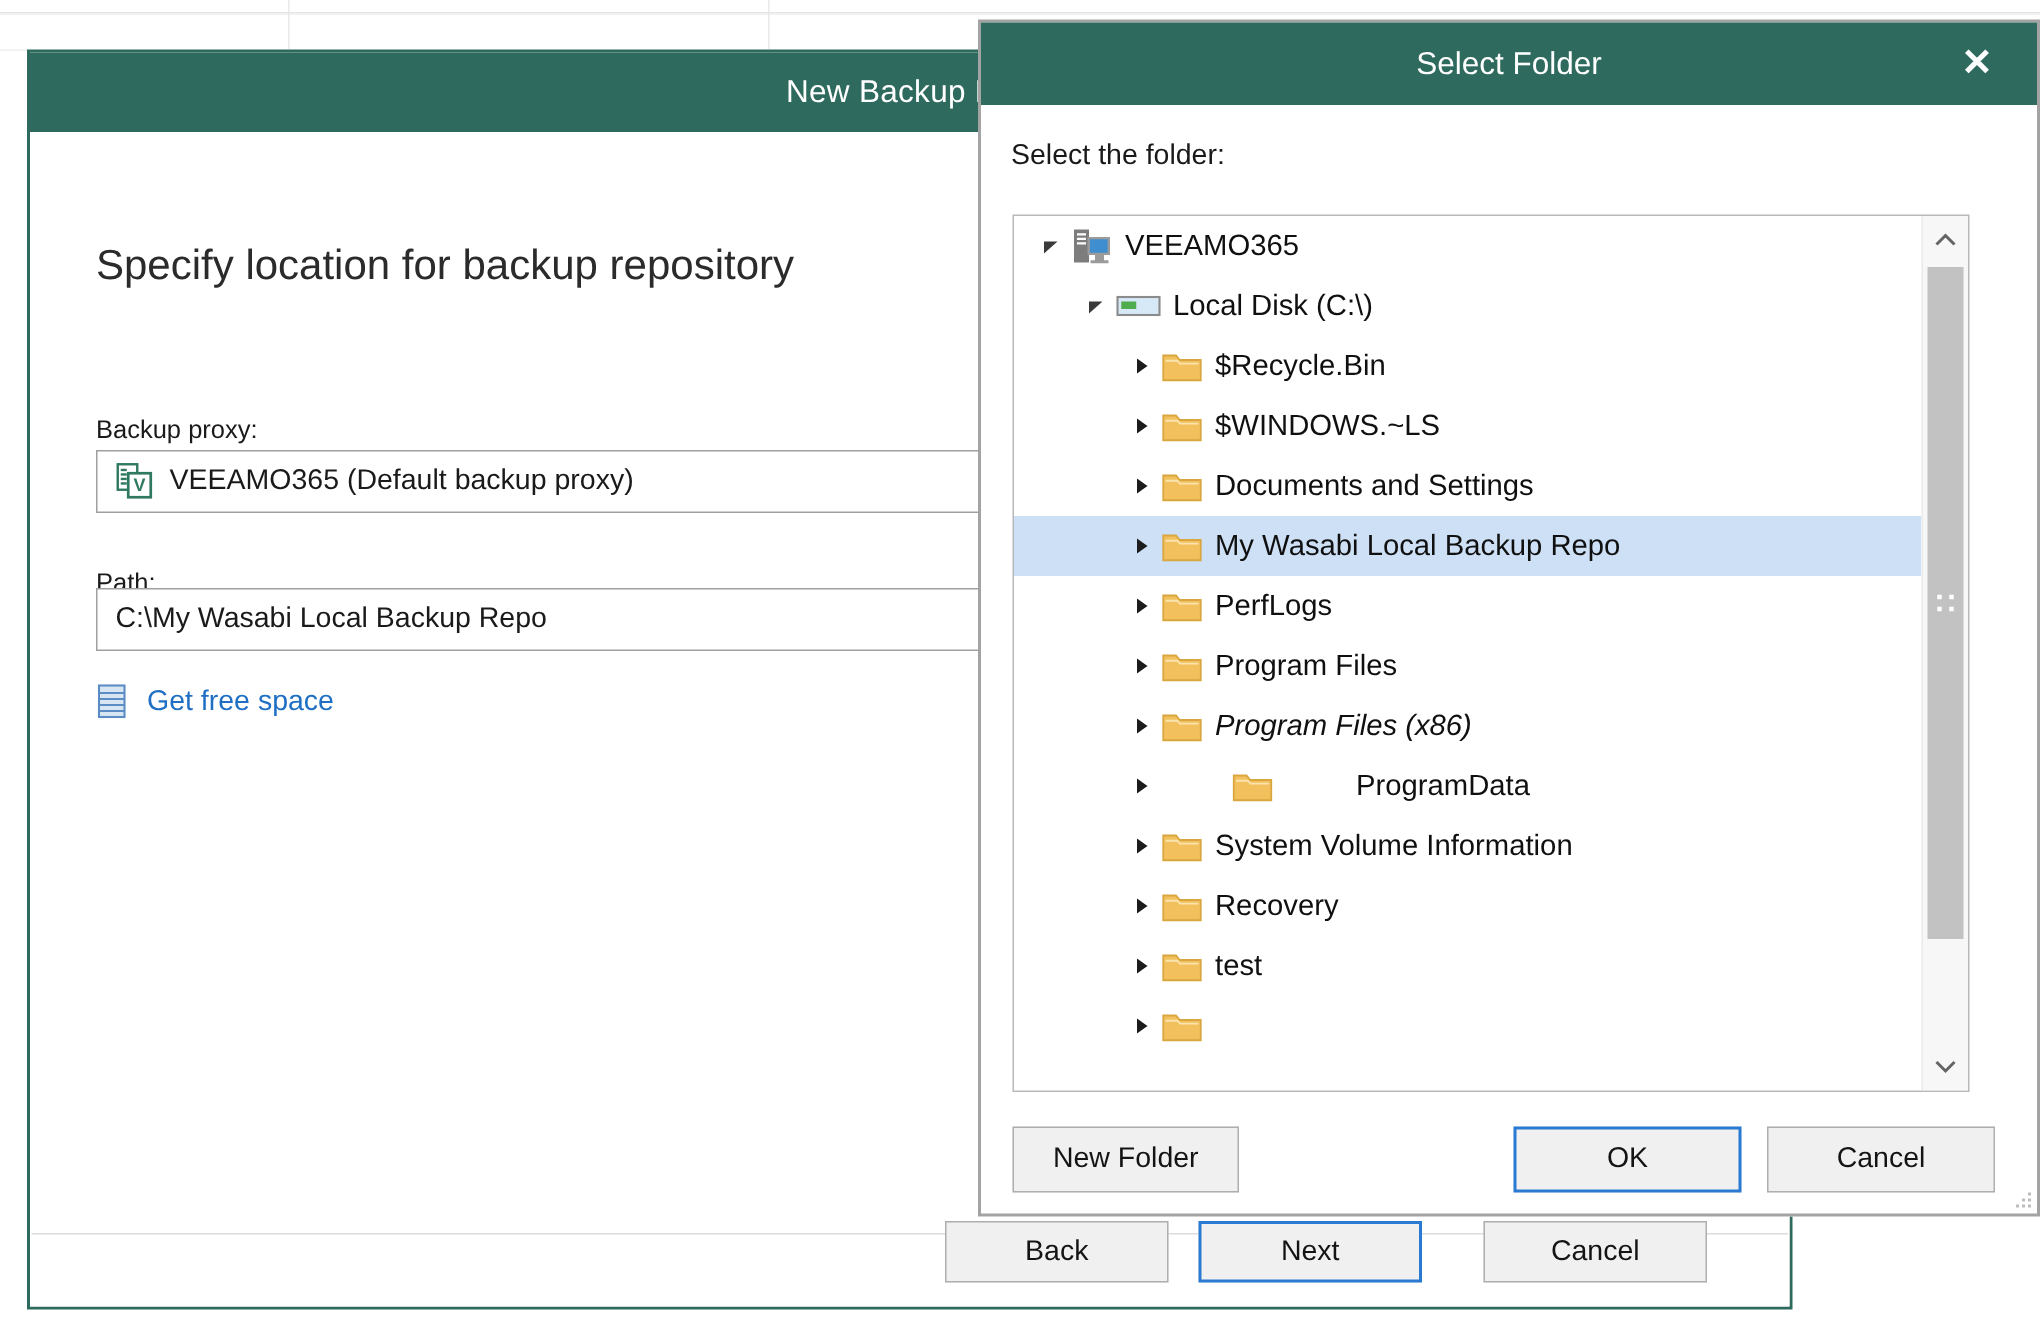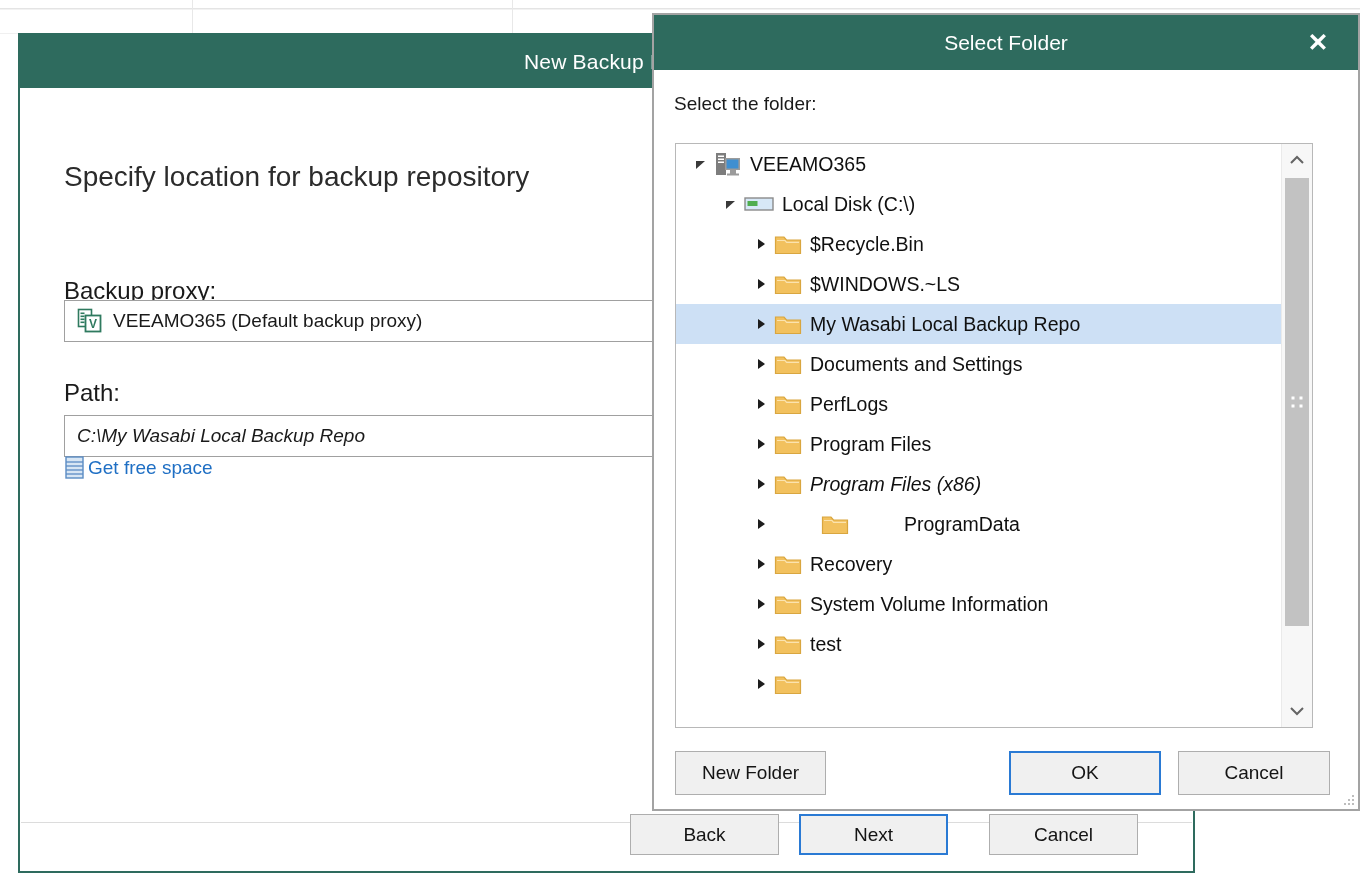--- a/index.html
+++ b/index.html
@@ -71,52 +71,52 @@
     left: 44px;
     top: 73px;
     font-size: 28px;
     color: #2b2b2b;
     white-space: nowrap;
     text-align: center;
   }
 
   .field-label {
     position: absolute;
-    font-size: 24px;
+    font-size: 17px;
     color: #1a1a1a;
     white-space: nowrap;
   }
   .textbox {
     position: absolute;
     box-sizing: border-box;
     border: 1px solid #a0a0a0;
     background: #ffffff;
     display: flex;
     align-items: center;
     font-size: 19px;
     color: #1a1a1a;
     padding-left: 12px;
     overflow: hidden;
     white-space: nowrap;
   }
 
   #proxy-label  { left: 44px; top: 189px; }
   #proxy-box    { left: 44px; top: 212px; width: 1090px; height: 42px; }
   #path-label   { left: 44px; top: 291px; }
-  #path-box     { left: 44px; top: 327px; width: 1090px; height: 42px; font-style: italic; }
+  #path-box     { left: 44px; top: 304px; width: 1090px; height: 42px; }
 
   #proxy-icon { flex: 0 0 auto; margin-right: 10px; display: block; }
 
   #free-space-link {
     position: absolute;
     left: 44px;
     top: 367px;
     display: flex;
     align-items: center;
-    gap: 3px;
+    gap: 13px;
     font-size: 19px;
     color: #1f6fc4;
     cursor: pointer;
   }
 
   #wizard-sep {
     position: absolute;
     left: 1px;
     right: 1px;
     top: 734px;
@@ -425,44 +425,44 @@
             <svg width="14" height="14" viewBox="0 0 14 14">
               <path d="M4 2 L11 7 L4 12 Z" fill="#1c1c1c"></path>
             </svg>
           </span>
           <svg class="tree-icon" width="28" height="23" viewBox="0 0 28 23">
             <path d="M1.5 4 L10 4 L12.5 7 L26.5 7 L26.5 20.5 L1.5 20.5 Z" fill="#f2c15e" stroke="#d9a63f" stroke-width="1.2"></path>
             <path d="M3 7.5 L11 7.5 L12.6 9.4 L25 9.4" fill="none" stroke="#fbe3ae" stroke-width="1.2"></path>
           </svg>
           <span class="tree-label">$WINDOWS.~LS</span>
         </div>
+        <div class="tree-row" style="padding-left: 72px;">
+          <span class="tw">
+            <svg width="14" height="14" viewBox="0 0 14 14">
+              <path d="M4 2 L11 7 L4 12 Z" fill="#1c1c1c"></path>
+            </svg>
+          </span>
+          <svg class="tree-icon" width="28" height="23" viewBox="0 0 28 23">
+            <path d="M1.5 4 L10 4 L12.5 7 L26.5 7 L26.5 20.5 L1.5 20.5 Z" fill="#f2c15e" stroke="#d9a63f" stroke-width="1.2"></path>
+            <path d="M3 7.5 L11 7.5 L12.6 9.4 L25 9.4" fill="none" stroke="#fbe3ae" stroke-width="1.2"></path>
+          </svg>
+          <span class="tree-label">Documents and Settings</span>
+        </div>
         <div class="tree-row selected" style="padding-left: 72px;">
           <span class="tw">
             <svg width="14" height="14" viewBox="0 0 14 14">
               <path d="M4 2 L11 7 L4 12 Z" fill="#1c1c1c"></path>
             </svg>
           </span>
           <svg class="tree-icon" width="28" height="23" viewBox="0 0 28 23">
             <path d="M1.5 4 L10 4 L12.5 7 L26.5 7 L26.5 20.5 L1.5 20.5 Z" fill="#f2c15e" stroke="#d9a63f" stroke-width="1.2"></path>
             <path d="M3 7.5 L11 7.5 L12.6 9.4 L25 9.4" fill="none" stroke="#fbe3ae" stroke-width="1.2"></path>
           </svg>
           <span class="tree-label">My Wasabi Local Backup Repo</span>
         </div>
-        <div class="tree-row" style="padding-left: 72px;">
-          <span class="tw">
-            <svg width="14" height="14" viewBox="0 0 14 14">
-              <path d="M4 2 L11 7 L4 12 Z" fill="#1c1c1c"></path>
-            </svg>
-          </span>
-          <svg class="tree-icon" width="28" height="23" viewBox="0 0 28 23">
-            <path d="M1.5 4 L10 4 L12.5 7 L26.5 7 L26.5 20.5 L1.5 20.5 Z" fill="#f2c15e" stroke="#d9a63f" stroke-width="1.2"></path>
-            <path d="M3 7.5 L11 7.5 L12.6 9.4 L25 9.4" fill="none" stroke="#fbe3ae" stroke-width="1.2"></path>
-          </svg>
-          <span class="tree-label">Documents and Settings</span>
-        </div>
         <div class="tree-row" style="padding-left: 72px; align-items: center;">
           <span class="tw">
             <svg width="14" height="14" viewBox="0 0 14 14">
               <path d="M4 2 L11 7 L4 12 Z" fill="#1c1c1c"></path>
             </svg>
           </span>
           <svg class="tree-icon" width="28" height="23" viewBox="0 0 28 23">
             <path d="M1.5 4 L10 4 L12.5 7 L26.5 7 L26.5 20.5 L1.5 20.5 Z" fill="#f2c15e" stroke="#d9a63f" stroke-width="1.2"></path>
             <path d="M3 7.5 L11 7.5 L12.6 9.4 L25 9.4" fill="none" stroke="#fbe3ae" stroke-width="1.2"></path>
           </svg>
@@ -507,33 +507,33 @@
         <div class="tree-row" style="padding-left: 72px;">
           <span class="tw">
             <svg width="14" height="14" viewBox="0 0 14 14">
               <path d="M4 2 L11 7 L4 12 Z" fill="#1c1c1c"></path>
             </svg>
           </span>
           <svg class="tree-icon" width="28" height="23" viewBox="0 0 28 23">
             <path d="M1.5 4 L10 4 L12.5 7 L26.5 7 L26.5 20.5 L1.5 20.5 Z" fill="#f2c15e" stroke="#d9a63f" stroke-width="1.2"></path>
             <path d="M3 7.5 L11 7.5 L12.6 9.4 L25 9.4" fill="none" stroke="#fbe3ae" stroke-width="1.2"></path>
           </svg>
+          <span class="tree-label">System Volume Information</span>
+        </div>
+        <div class="tree-row" style="padding-left: 72px;">
+          <span class="tw">
+            <svg width="14" height="14" viewBox="0 0 14 14">
+              <path d="M4 2 L11 7 L4 12 Z" fill="#1c1c1c"></path>
+            </svg>
+          </span>
+          <svg class="tree-icon" width="28" height="23" viewBox="0 0 28 23">
+            <path d="M1.5 4 L10 4 L12.5 7 L26.5 7 L26.5 20.5 L1.5 20.5 Z" fill="#f2c15e" stroke="#d9a63f" stroke-width="1.2"></path>
+            <path d="M3 7.5 L11 7.5 L12.6 9.4 L25 9.4" fill="none" stroke="#fbe3ae" stroke-width="1.2"></path>
+          </svg>
           <span class="tree-label">Recovery</span>
-        </div>
-        <div class="tree-row" style="padding-left: 72px;">
-          <span class="tw">
-            <svg width="14" height="14" viewBox="0 0 14 14">
-              <path d="M4 2 L11 7 L4 12 Z" fill="#1c1c1c"></path>
-            </svg>
-          </span>
-          <svg class="tree-icon" width="28" height="23" viewBox="0 0 28 23">
-            <path d="M1.5 4 L10 4 L12.5 7 L26.5 7 L26.5 20.5 L1.5 20.5 Z" fill="#f2c15e" stroke="#d9a63f" stroke-width="1.2"></path>
-            <path d="M3 7.5 L11 7.5 L12.6 9.4 L25 9.4" fill="none" stroke="#fbe3ae" stroke-width="1.2"></path>
-          </svg>
-          <span class="tree-label">System Volume Information</span>
         </div>
         <div class="tree-row" style="padding-left: 72px;">
           <span class="tw">
             <svg width="14" height="14" viewBox="0 0 14 14">
               <path d="M4 2 L11 7 L4 12 Z" fill="#1c1c1c"></path>
             </svg>
           </span>
           <svg class="tree-icon" width="28" height="23" viewBox="0 0 28 23">
             <path d="M1.5 4 L10 4 L12.5 7 L26.5 7 L26.5 20.5 L1.5 20.5 Z" fill="#f2c15e" stroke="#d9a63f" stroke-width="1.2"></path>
             <path d="M3 7.5 L11 7.5 L12.6 9.4 L25 9.4" fill="none" stroke="#fbe3ae" stroke-width="1.2"></path>

